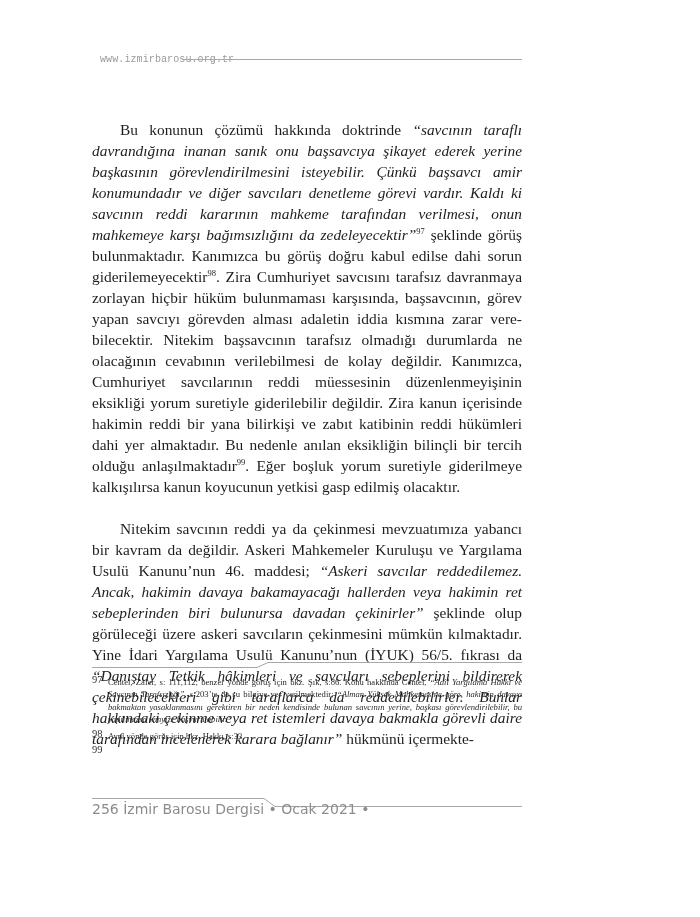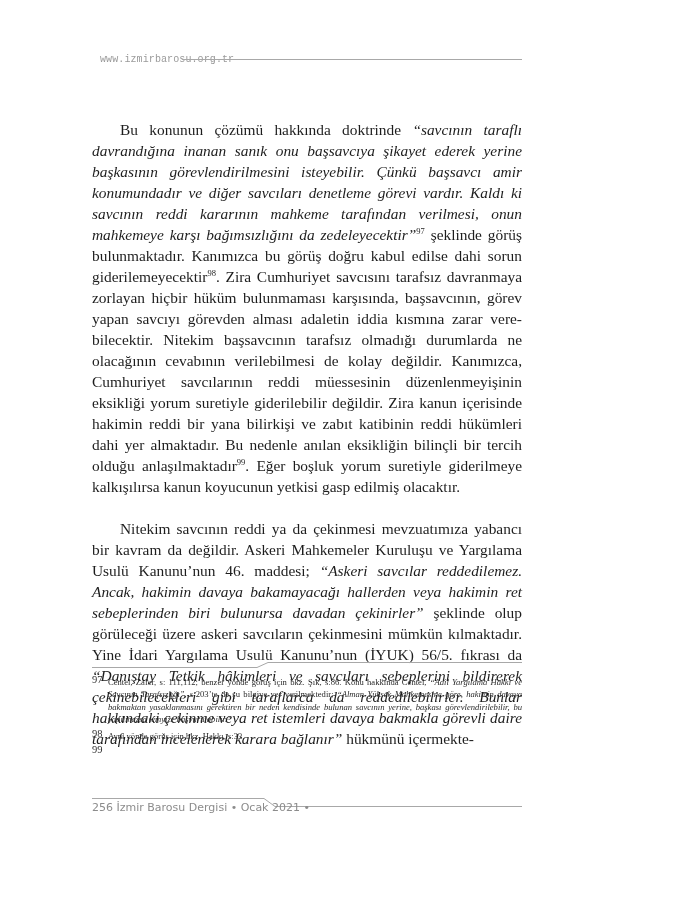--- a/index.html
+++ b/index.html
@@ -29,21 +29,21 @@
     position: absolute; left: 92px; top: 676px; width: 430px;
     font-family: "Liberation Serif", serif; font-size: 8.6px; line-height: 12.4px;
     color: #2a2a2a; text-align: justify;
   }
   .fn { position: relative; padding-left: 16px; margin-bottom: 4px; }
   .fn-num { position: absolute; left: 0; top: -2px; font-size: 10.5px; color: #333; }
   .fn i { font-style: italic; }
 
   .footer-text {
     position: absolute; left: 92px; top: 801px;
-    font-family: "DejaVu Sans", sans-serif; font-size: 11px; color: #8c8c8c; white-space: nowrap;
+    font-family: "DejaVu Sans", sans-serif; font-size: 14px; color: #8c8c8c; white-space: nowrap;
   }
 </style>
 </head>
 <body>
 
 <div class="page">
 
   <div class="header-url">www.izmirbarosu.org.tr</div>
   <div class="header-line"></div>
 

